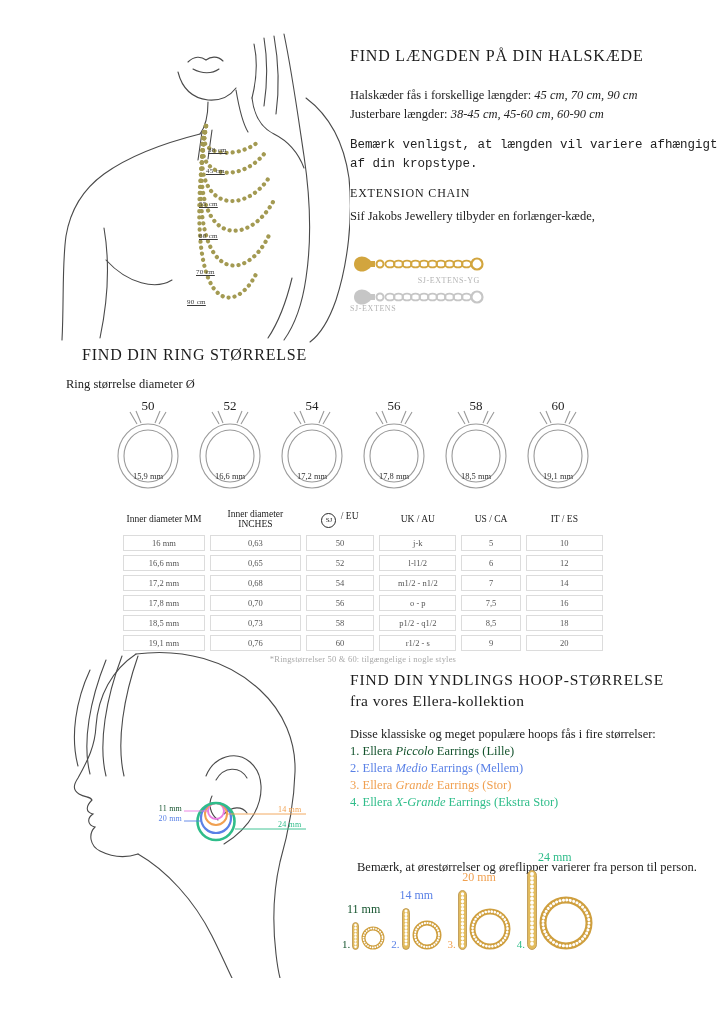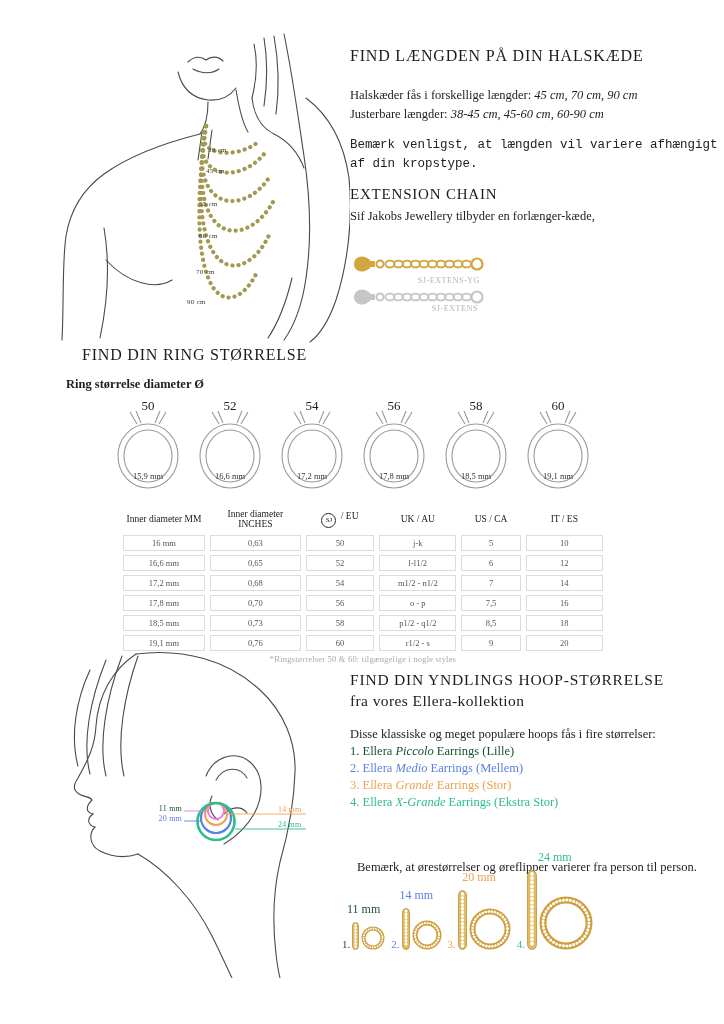--- a/index.html
+++ b/index.html
@@ -1,23 +1,23 @@
 <!DOCTYPE html>
 <html><head>
 <meta charset="utf-8">
 <style>
   html,body{margin:0;padding:0;background:#fff;}
   .canvas{position:relative;width:724px;height:1024px;background:#ffffff;overflow:hidden;
           font-family:"Liberation Serif","DejaVu Serif",serif;color:#1c1c1c;}
   .abs{position:absolute;}
   .title{font-size:16px;letter-spacing:0.8px;color:#1b1b1b;}
-  .subtitle-caps{font-size:15px;letter-spacing:0.8px;color:#1b1b1b;}
+  .subtitle-caps{font-size:12px;letter-spacing:0.8px;color:#1b1b1b;}
   .body-text{font-size:12.5px;line-height:19px;color:#222;}
   .chain-label{font-size:8px;letter-spacing:0.6px;color:#b3b3b3;}
-  .cm-label{position:absolute;font-size:7px;letter-spacing:0.3px;color:#3a3a3a;}
+  .cm-label{position:absolute;font-size:7px;letter-spacing:0.3px;color:#3a3a3a;text-decoration:underline;}
   .ring-row{display:flex;justify-content:space-between;}
   .ring{position:relative;width:72px;height:94px;text-align:center;}
   .ring .num{position:absolute;top:0;left:0;right:0;font-size:13px;color:#222;}
   .ring svg{position:absolute;top:12px;left:0;}
   .ring .mm{position:absolute;top:53px;left:0;right:0;font-size:8.5px;color:#333;margin-top:20px;}
   table.sizes{border-collapse:separate;border-spacing:5px 4px;width:100%;table-layout:fixed;}
   table.sizes th{font-size:9.5px;font-weight:normal;color:#222;padding:0 0 2px 0;}
   table.sizes td{border:1px solid #dcdcdc;background:#fff;font-size:8.5px;color:#555;
                  text-align:center;padding:2px 0;}
   .sj-circle{display:inline-block;width:13px;height:13px;border:1px solid #2a2a2a;border-radius:50%;
@@ -125,24 +125,24 @@
         <ellipse cx="65.5" cy="12" rx="4.6" ry="3.4"></ellipse>
       <ellipse cx="74" cy="12" rx="4.6" ry="3.4"></ellipse>
         <ellipse cx="82.5" cy="12" rx="4.6" ry="3.4"></ellipse>
       <ellipse cx="91" cy="12" rx="4.6" ry="3.4"></ellipse>
         <ellipse cx="99.5" cy="12" rx="4.6" ry="3.4"></ellipse>
       <ellipse cx="108" cy="12" rx="4.6" ry="3.4"></ellipse>
         <ellipse cx="116.5" cy="12" rx="4.6" ry="3.4"></ellipse>
     </g>
     <circle cx="127" cy="12" r="5.5" fill="none" stroke="#c6c6c6" stroke-width="2.2"></circle>
   </svg>
-  <div class="abs chain-label" style="left:350px;top:304px;width:128px;text-align:right;">SJ-EXTENS</div>
+  <div class="abs chain-label" style="left:350px;top:304px;width:128px;text-align:left;">SJ-EXTENS</div>
 
   <div class="abs title" style="left:82px;top:346px;font-size:16px;">FIND DIN RING STØRRELSE</div>
-  <div class="abs body-text" style="left:66px;top:375px;font-weight:bold;">Ring størrelse diameter Ø</div>
+  <div class="abs body-text" style="left:66px;top:375px;">Ring størrelse diameter Ø</div>
 
   <div class="abs ring-row" style="left:112px;top:398px;width:482px;height:94px;">
 
     <div class="ring">
       <span class="num">50</span>
       <svg width="72" height="80" viewBox="0 0 72 80">
         <g stroke="#9a9a9a" stroke-width="1.1" fill="none">
           <path d="M25,14 L18,2 M29,13 L24,1 M43,13 L48,1 M47,14 L54,2"></path>
           <ellipse cx="36" cy="46" rx="30" ry="32" fill="#fff"></ellipse>
           <ellipse cx="36" cy="46" rx="24" ry="26" fill="#fff"></ellipse>

